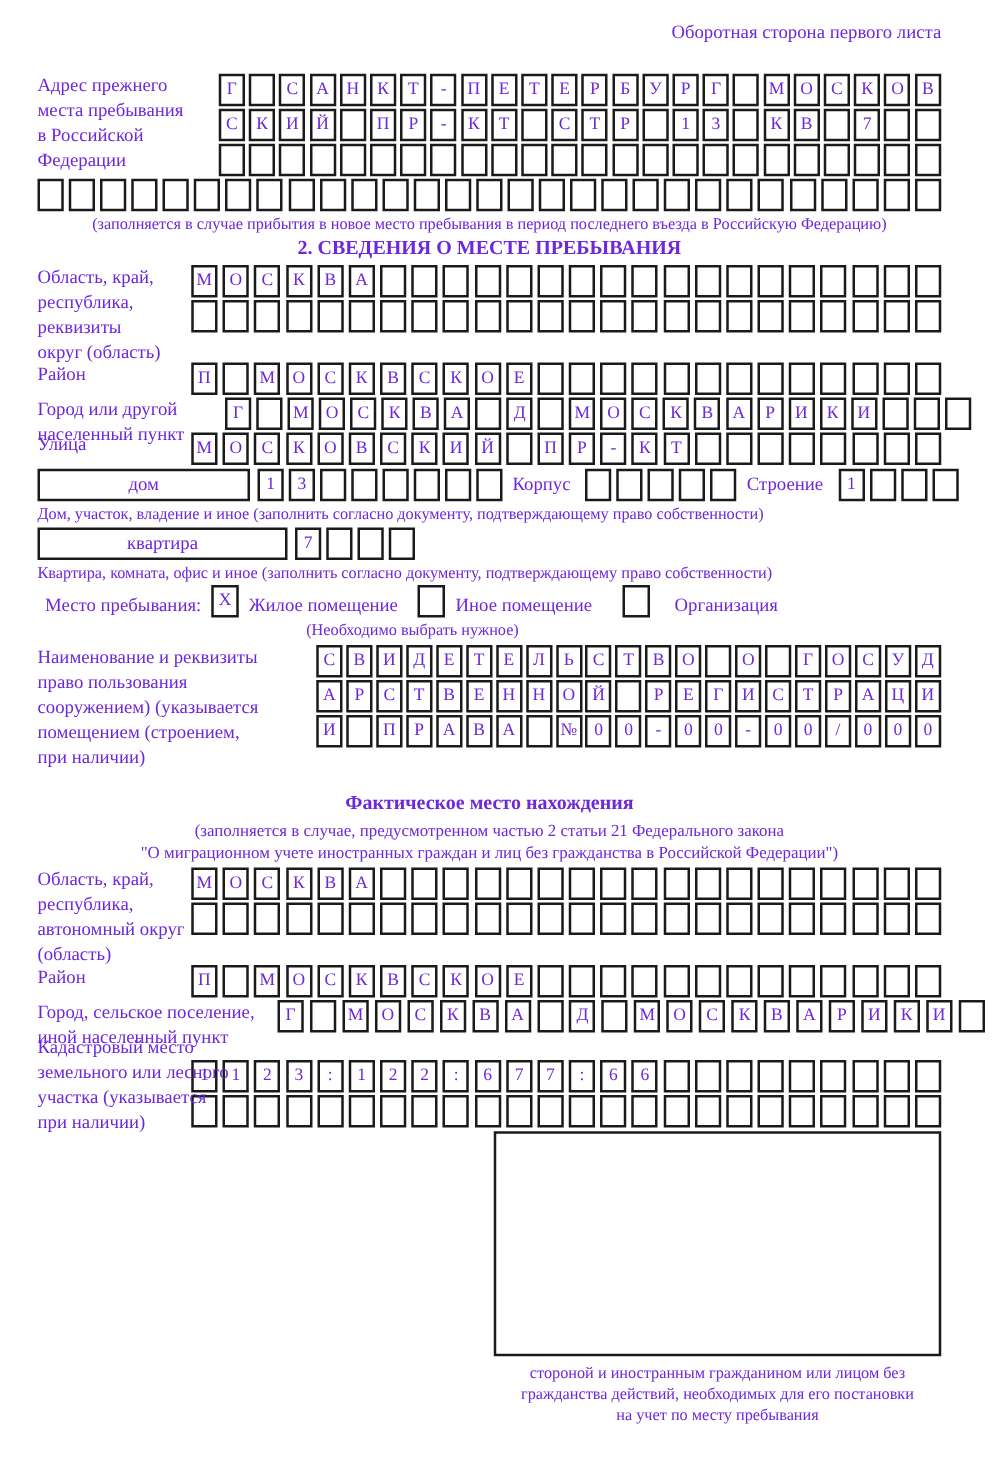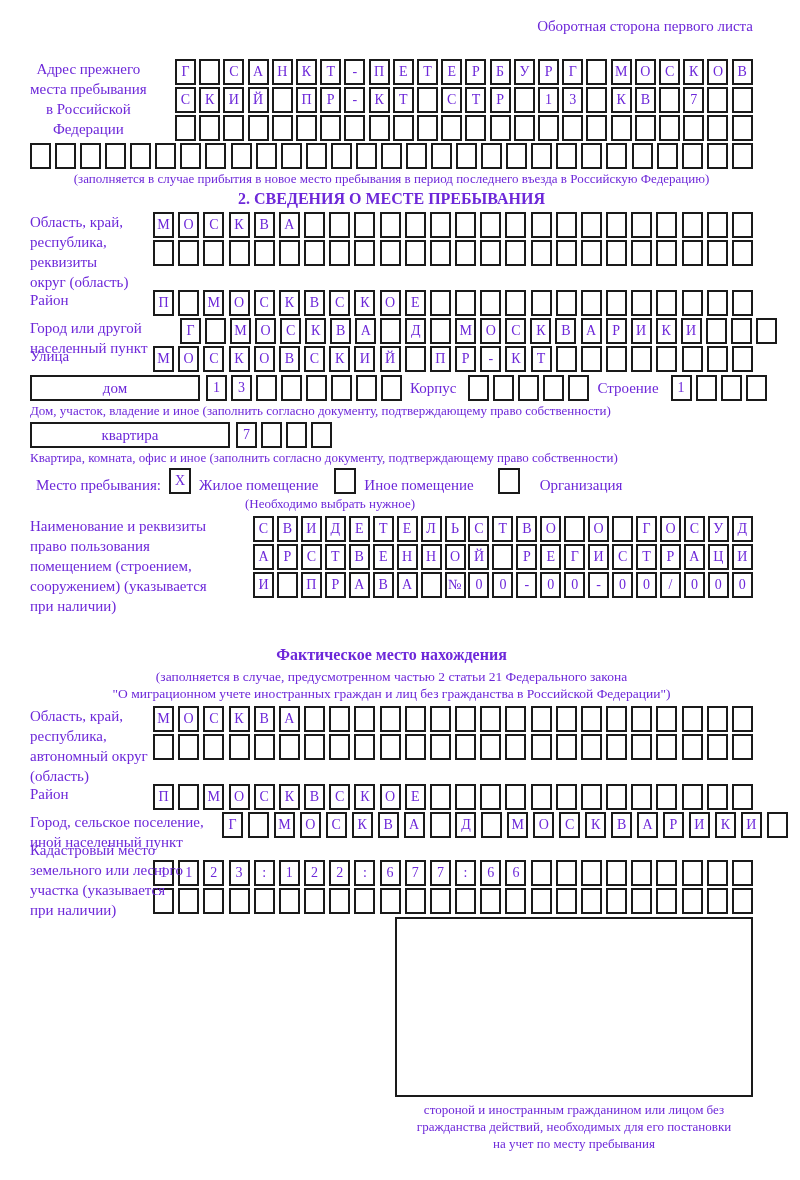--- a/index.html
+++ b/index.html
@@ -26,21 +26,21 @@
   }
   .minirow{display:flex;gap:4px;}
   
   .ind-prev{margin-left:145px;} .w-prev{width:578px;}
   .row-full{margin-left:30px;width:723px;}
   .ind-std{margin-left:123px;} .w-std{width:600px;}
   .ind-city2{margin-left:150px;} .w-city2{width:597px;}
   .ind-doc{margin-left:223px;} .w-doc{width:500px;}
   .ind-cityf{margin-left:192px;} .w-cityf{width:566px;}
   .mb-region{margin-bottom:24px;}
-  .mb-doc{margin-bottom:48px;font-family:Liberation Serif, serif;}
+  .mb-doc{margin-bottom:36px;font-family:Liberation Serif, serif;}
   .rows-cad{padding-top:20px;}
   .cap{font-size:13px;line-height:16px;margin-left:30px;margin-bottom:2px;}
   .cap-c{text-align:center;width:723px;}
   .title{font-weight:bold;font-size:16px;line-height:18px;text-align:center;width:723px;margin-left:30px;margin-top:3px;margin-bottom:4px;}
   .note-c{font-size:13.5px;line-height:17px;text-align:center;width:723px;margin-left:30px;}
   .widebox{
     box-sizing:border-box;border:2px solid #1a1a1a;height:26px;
     display:flex;align-items:center;justify-content:center;
     font-size:15px;
   }
@@ -61,21 +61,21 @@
   .stamp-rect{box-sizing:border-box;width:358px;height:180px;border:2px solid #1a1a1a;}
   .stamp-cap{font-size:13px;line-height:17px;text-align:center;margin-top:4px;}
 </style>
 </head>
 <body>
 
 <div class="sheet">
 
   <div class="header-note">Оборотная сторона первого листа</div>
 
-  <div class="field" style="margin-top:24px;text-align:center;">
+  <div class="field" style="margin-top:24px;">
     <div class="flabel">
         <div>Адрес прежнего</div>
         <div>места пребывания</div>
         <div>в Российской</div>
         <div>Федерации</div>
       </div>
     <div class="rows ind-prev">
       <div class="boxrow w-prev">
           <span class="cbox">Г</span>
           <span class="cbox"></span>
@@ -402,22 +402,22 @@
     <span class="optlabel">Иное помещение</span>
     <span class="chkbox opt3"></span>
     <span class="optlabel lab3">Организация</span>
   </div>
   <div class="cap" style="width:600px;text-align:center;">(Необходимо выбрать нужное)</div>
 
   <div class="field mb-doc" style="margin-top:4px;">
     <div class="flabel">
         <div>Наименование и реквизиты</div>
         <div>право пользования</div>
+        <div>сооружением) (указывается</div>
         <div>помещением (строением,</div>
-        <div>сооружением) (указывается</div>
         <div>при наличии)</div>
       </div>
     <div class="rows ind-doc">
       <div class="boxrow w-doc">
           <span class="cbox">С</span>
           <span class="cbox">В</span>
           <span class="cbox">И</span>
           <span class="cbox">Д</span>
           <span class="cbox">Е</span>
           <span class="cbox">Т</span>

